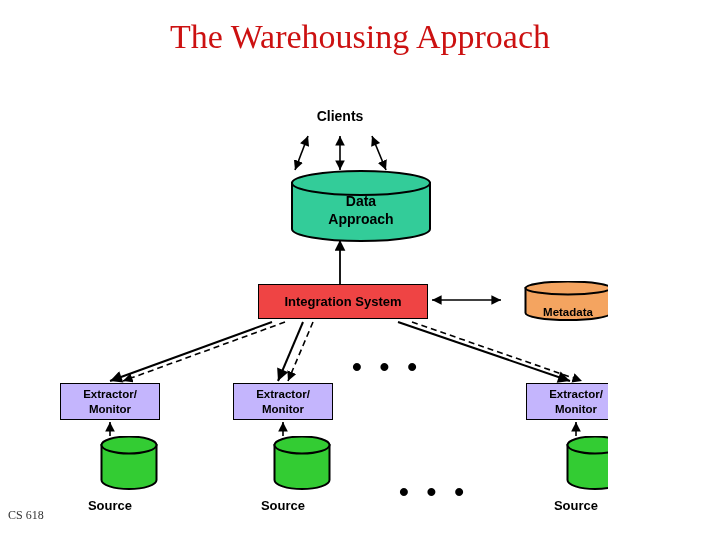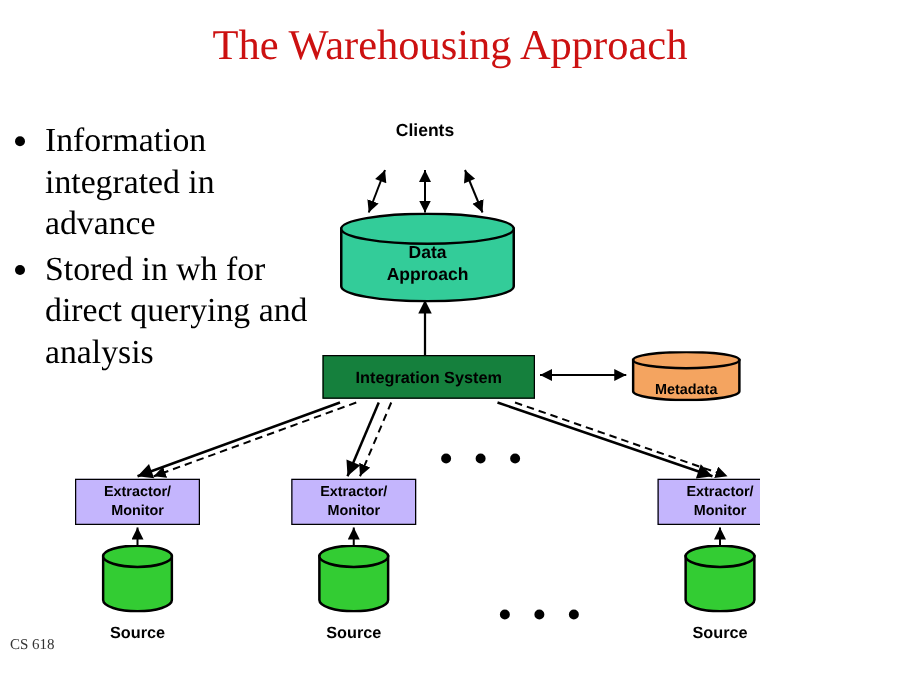--- a/index.html
+++ b/index.html
@@ -63,31 +63,32 @@
     box-sizing: border-box;
     display: flex;
     flex-direction: column;
     align-items: center;
     justify-content: center;
     font-weight: bold;
     color: #000000;
     text-align: center;
   }
   .box.integration {
-    background: #15803d;
+    background: #ef4444;
     font-size: 13px;
   }
   .box.extractor {
     background: #c4b5fd;
     font-size: 11.5px;
     line-height: 15px;
   }
 
   .cyl {
     position: absolute;
+    margin-left: 19px;
   }
   .cyl svg {
     display: block;
     width: 100%;
     height: 100%;
   }
   .cyl-label {
     position: absolute;
     left: 0;
     width: 100%;
@@ -142,32 +143,22 @@
     color: #333333;
   }
 </style>
 </head>
 <body>
 
 <div id="slide">
 
   <div id="title">The Warehousing Approach</div>
 
-  <div id="bullets">
-    <div class="bullet-item">
-      <span class="bullet-dot"></span>
-      <span>Information integrated in advance</span>
-    </div>
-    <div class="bullet-item">
-      <span class="bullet-dot"></span>
-      <span>Stored in wh for direct querying and analysis</span>
-    </div>
-  </div>
-
-  <div class="plain-label" style="left:295px; top:96px; width:90px; font-size:14px;text-align:center;">Clients</div>
+
+  <div class="plain-label" style="left:295px; top:108px; width:90px; font-size:14px;text-align:center;">Clients</div>
 
   <div class="cyl" style="left:272px; top:170px; width:140px; height:72px;">
     <svg viewBox="0 0 140 72" preserveAspectRatio="none">
       <path d="M1,13 L1,59 A69,12 0 0 0 139,59 L139,13 Z" fill="#33CC99" stroke="#000000" stroke-width="2"></path>
       <ellipse cx="70" cy="13" rx="69" ry="12" fill="#33CC99" stroke="#000000" stroke-width="2"></ellipse>
     </svg>
     <div class="cyl-label" style="top:22px; font-size:14px; line-height:18px;">
       <span>Data</span><br>
       <span>Approach</span>
     </div>

